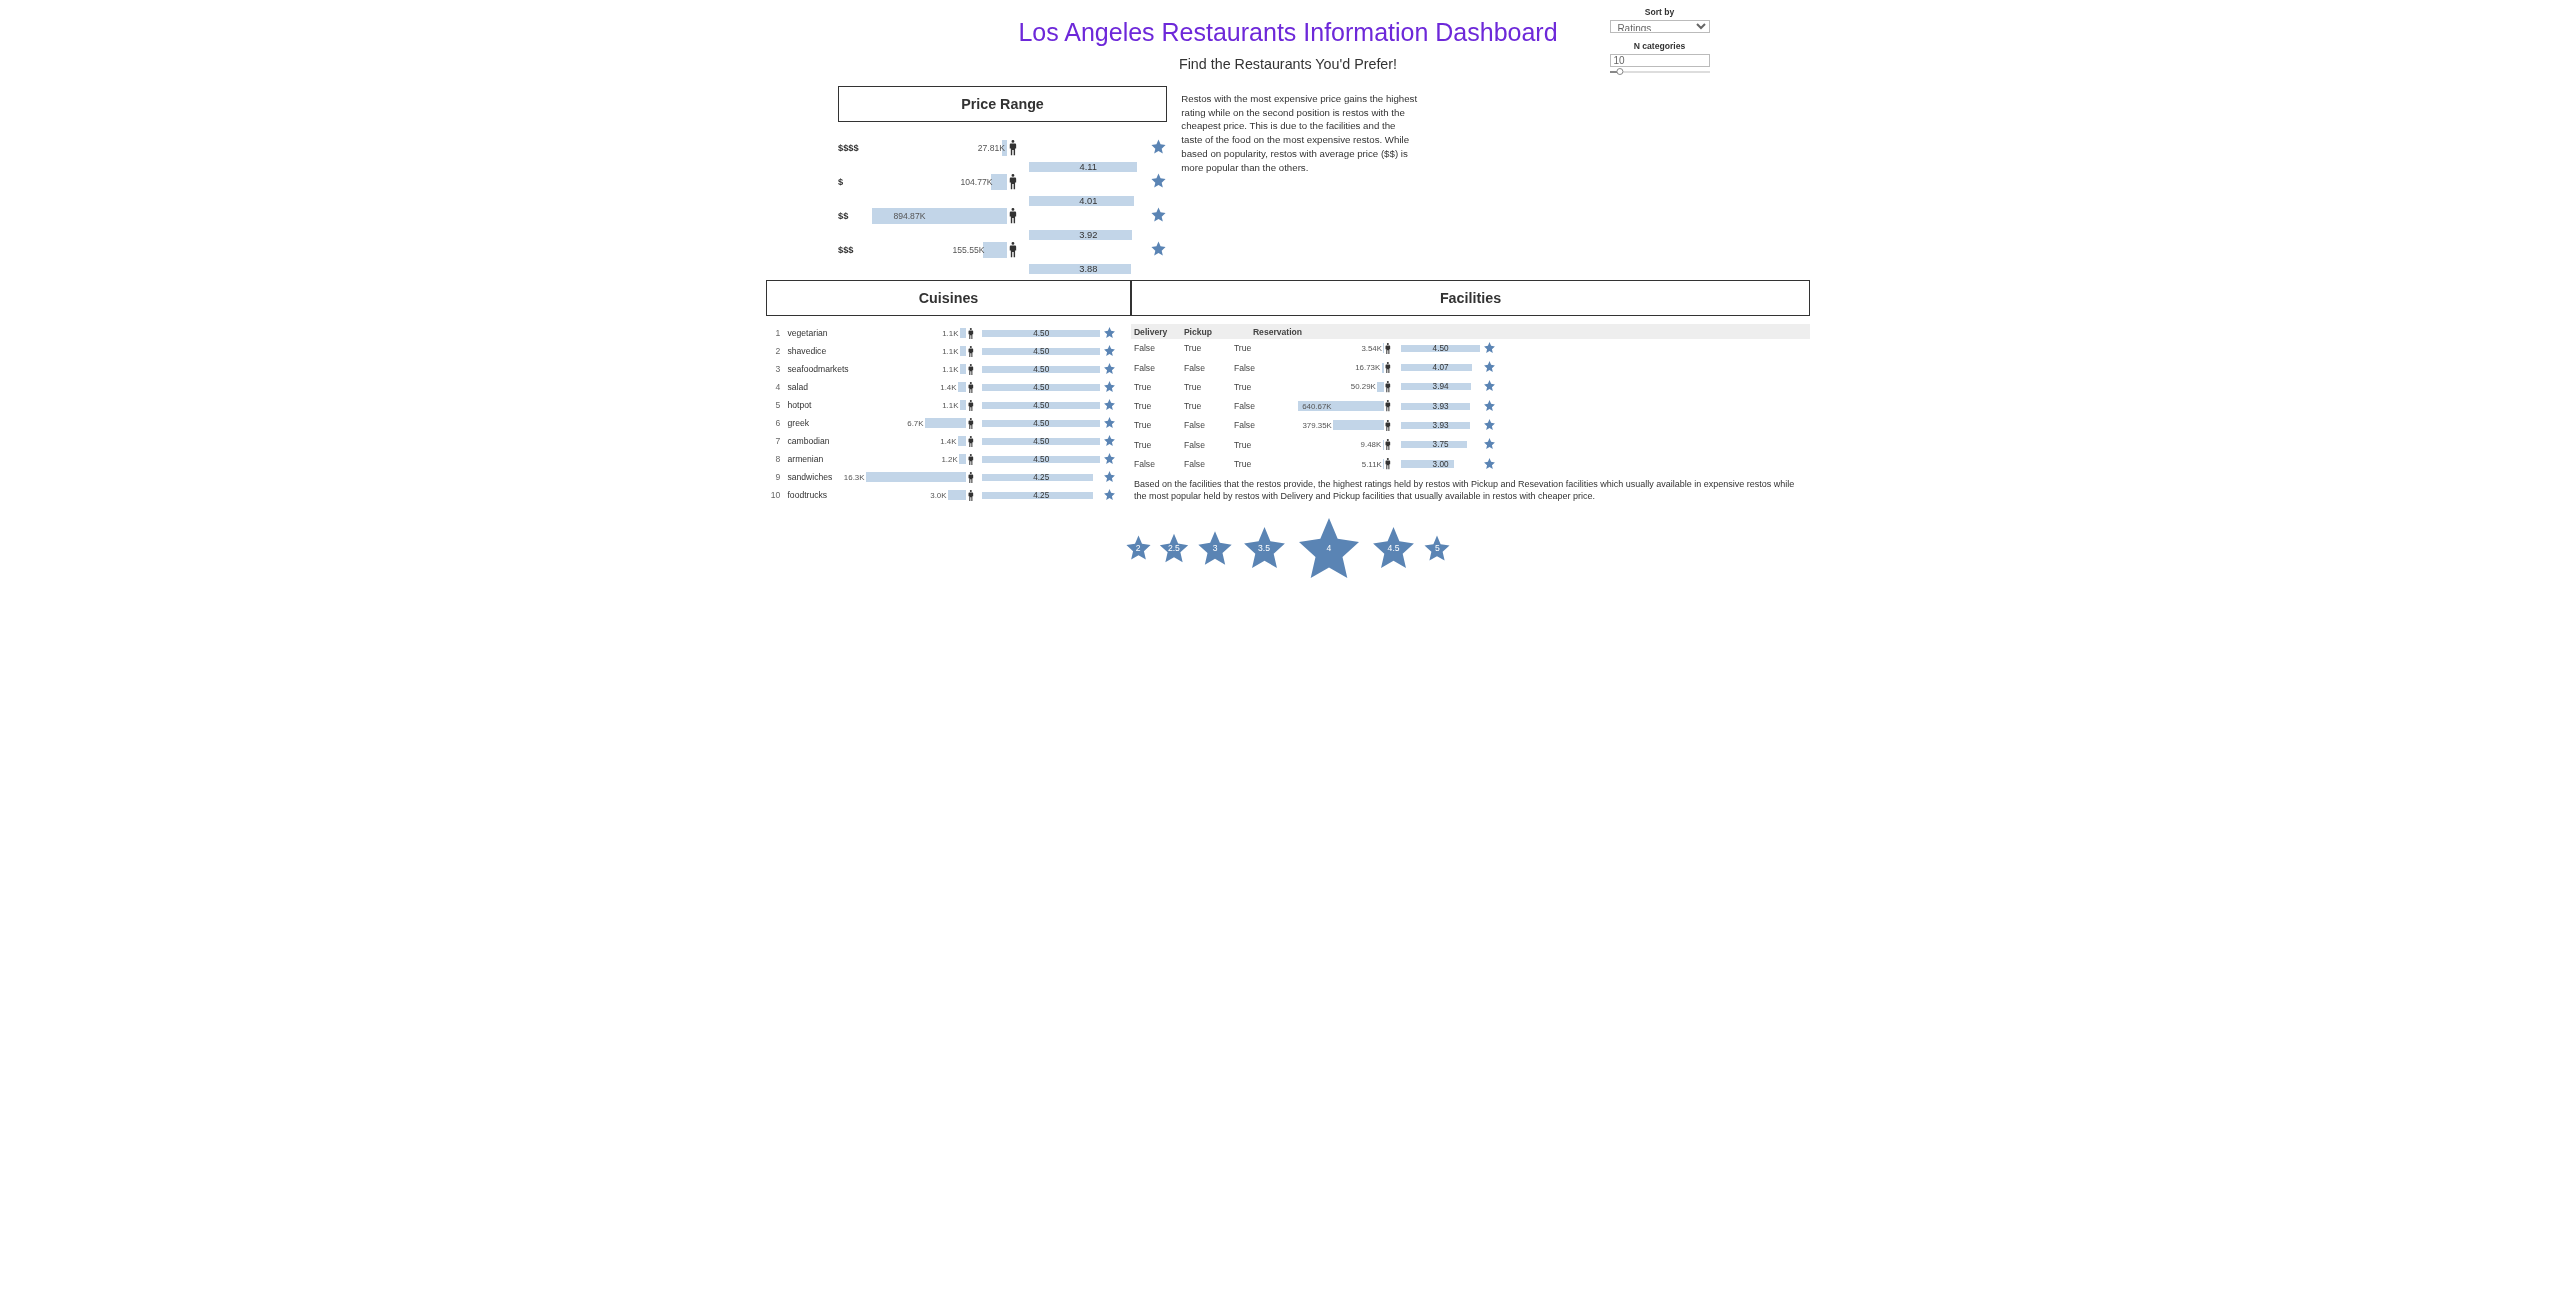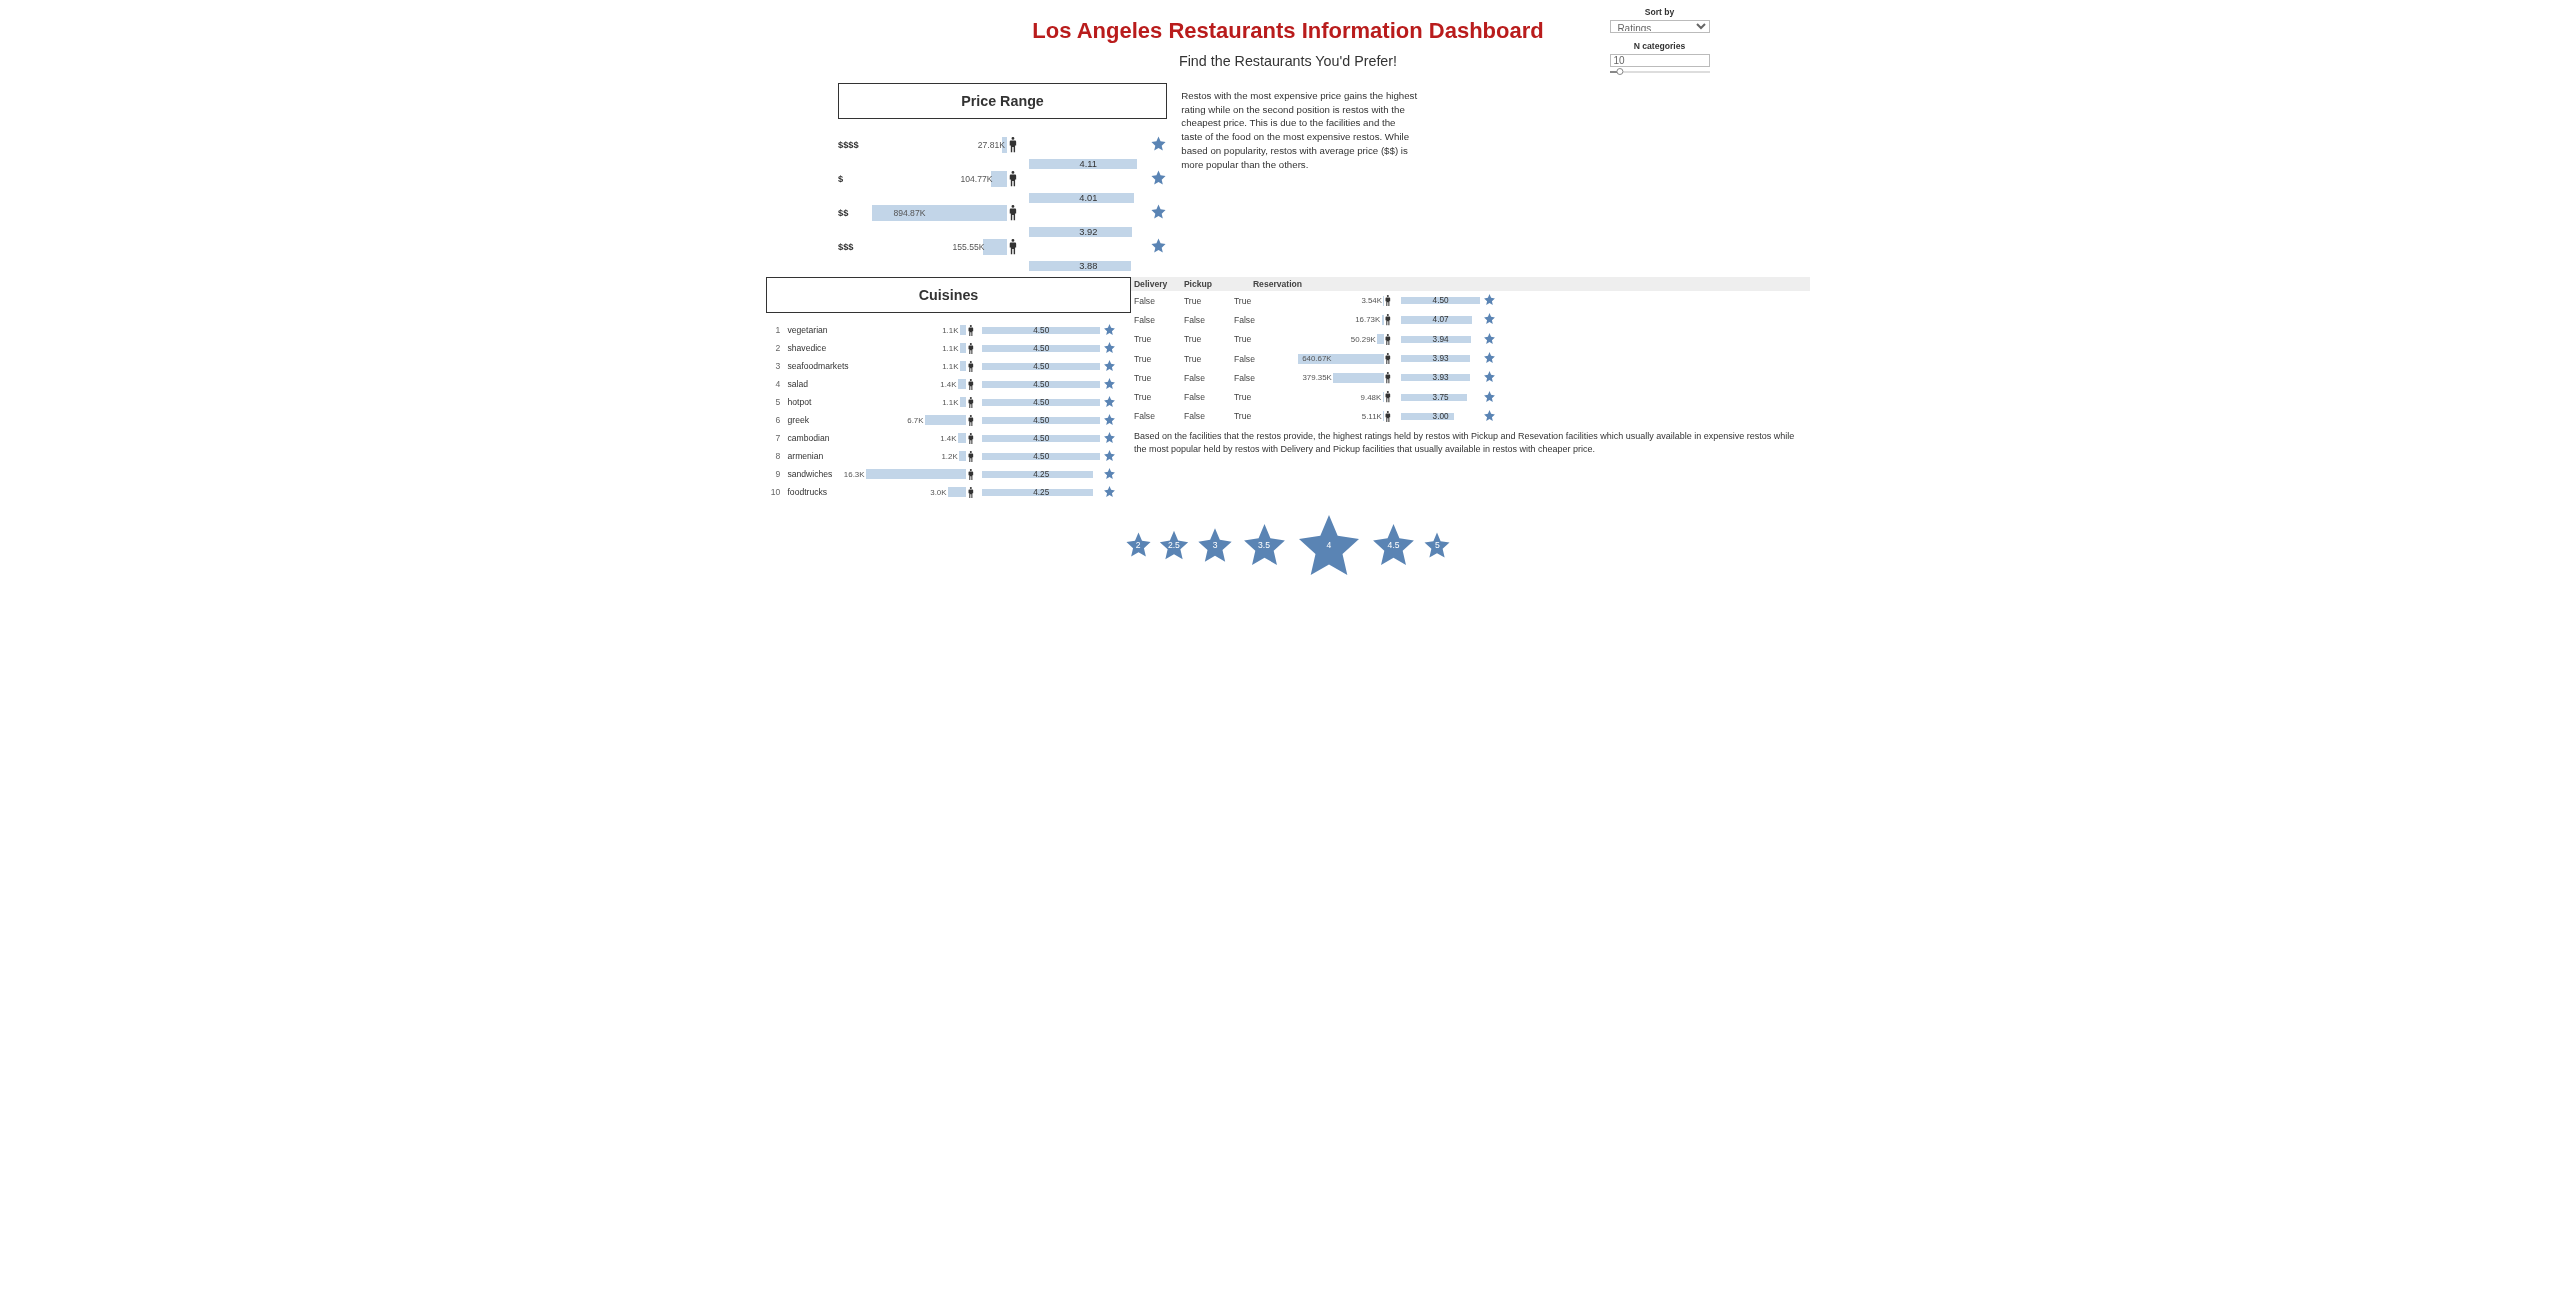--- a/index.html
+++ b/index.html
@@ -13,23 +13,23 @@
     width: 1087px;
     margin: 0 auto;
     padding: 7.2px 21.5px 14.3px 21.5px;
     position: relative;
   }
   .header {
     text-align: center;
     padding: 10.7px 0 7.2px 0;
   }
   .header h1 {
-    font-size: 22px;
-    font-weight: 700;
-    color: #b91c1c;
+    font-size: 25px;
+    font-weight: 400;
+    color: #6d28d9;
   }
   .header h2 {
     font-size: 14.3px;
     font-weight: 400;
     color: #333;
     margin-top: 9px;
   }
   .controls {
     position: absolute;
     top: 7.2px;
@@ -603,20 +603,21 @@
         <div class="cuisine-rating-bar" style="width:94%"></div>
         <div class="cuisine-rating-val">4.25</div>
       </div>
       <span class="cuisine-star"><svg class="star" width="13" height="13" viewBox="0 0 24 24">
                 <path d="M12 2l2.9 6.9L22 10l-5.5 5 1.6 7L12 18.5 5.9 22l1.6-7L2 10l7.1-1.1z"></path>
               </svg></span>
     </div>
   </div>
     </div>
     <div class="col col-facilities">
+      <div class="section-title-box">Facilities</div>
       <div class="fac-header">
         <div class="fac-col-d">Delivery</div>
         <div class="fac-col-p">Pickup</div>
         <div class="fac-col-r">Reservation</div>
       </div>
       <div id="fac-rows">
     <div class="fac-row">
       <div class="v">False</div>
       <div class="v">True</div>
       <div class="vr">True</div>

